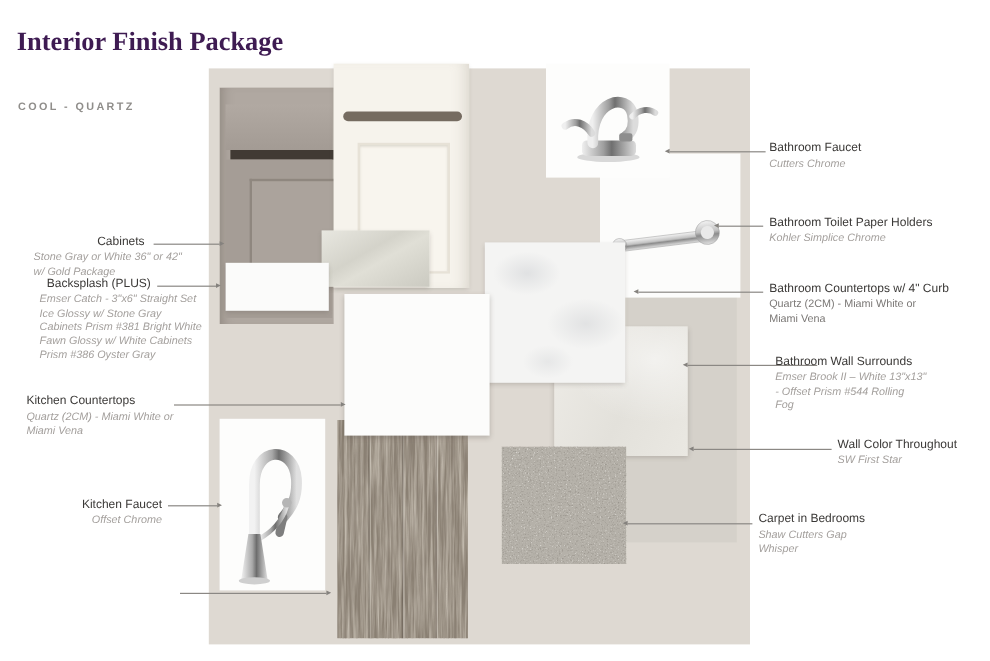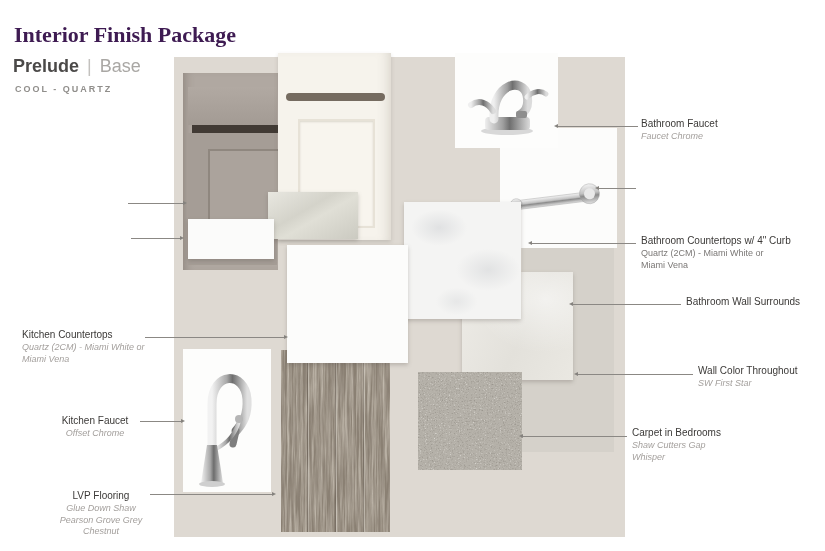--- a/index.html
+++ b/index.html
@@ -57,33 +57,28 @@
   .ldr{position:absolute;height:1px;background:#8b8884;}
   .ldr-r:after,.ldr-l:before{content:"";position:absolute;top:-2px;width:0;height:0;
       border-top:2.5px solid transparent;border-bottom:2.5px solid transparent;}
   .ldr-r:after{right:-4px;border-left:4.5px solid #85827e;}
   .ldr-l:before{left:-4px;border-right:4.5px solid #85827e;}
   
   .lbl{position:absolute;}
   .lbl-title{font-size:10px;font-weight:normal;color:#3b3937;margin-bottom:2px;white-space:nowrap;}
   .lbl-desc div{font-size:9px;font-style:italic;color:#a39f9c;line-height:11.5px;white-space:nowrap;}
   .lbl-desc.plain div{font-style:normal;color:#7b7876;}
-  .ta-r{text-align:center;}
+  .ta-r{text-align:right;}
 </style>
 </head>
 <body>
 
 <div class="page">
 
   <div class="hd-title">Interior Finish Package</div>
-  <div class="hd-sub">
-    <span class="pkg">Prelude</span>
-    <span class="div">|</span>
-    <span class="tier">Base</span>
-  </div>
   <div class="hd-scheme">COOL - QUARTZ</div>
 
   <div class="board"></div>
 
   <div class="sw wallcolor"></div>
 
   <div class="sw lvp">
     <svg width="109" height="182">
       <defs>
         <filter id="grainL" x="0" y="0" width="100%" height="100%">
@@ -211,64 +206,84 @@
   <div class="ldr ldr-r" style="left:145px;top:337px;width:139px"></div>
   <div class="ldr ldr-r" style="left:140px;top:421px;width:41px"></div>
   <div class="ldr ldr-r" style="left:150px;top:494px;width:122px"></div>
   <div class="ldr ldr-l" style="left:558px;top:126px;width:80px"></div>
   <div class="ldr ldr-l" style="left:599px;top:188px;width:37px"></div>
   <div class="ldr ldr-l" style="left:532px;top:243px;width:104px"></div>
   <div class="ldr ldr-l" style="left:573px;top:304px;width:108px"></div>
   <div class="ldr ldr-l" style="left:578px;top:374px;width:115px"></div>
   <div class="ldr ldr-l" style="left:523px;top:436px;width:104px"></div>
 
-
+  <div class="lbl" style="left:28px;top:196px">
+    <div class="lbl-title" style="margin-left:53px">Cabinets</div>
+    <div class="lbl-desc">
+      <div>Stone Gray or White 36" or 42"</div>
+      <div>w/ Gold Package</div>
+    </div>
+  </div>
+
+  <div class="lbl" style="left:33px;top:231px">
+    <div class="lbl-title" style="margin-left:6px">Backsplash (PLUS)</div>
+    <div class="lbl-desc">
+      <div>Emser Catch - 3"x6" Straight Set</div>
+      <div>Ice Glossy w/ Stone Gray</div>
+      <div>Cabinets Prism #381 Bright White</div>
+      <div>Fawn Glossy w/ White Cabinets</div>
+      <div>Prism #386 Oyster Gray</div>
+    </div>
+  </div>
 
   <div class="lbl" style="left:22px;top:329px">
     <div class="lbl-title" style="">Kitchen Countertops</div>
     <div class="lbl-desc">
       <div>Quartz (2CM) - Miami White or</div>
       <div>Miami Vena</div>
     </div>
   </div>
 
   <div class="lbl ta-r" style="left:55px;top:415px;width:80px">
     <div class="lbl-title">Kitchen Faucet</div>
     <div class="lbl-desc">
       <div>Offset Chrome</div>
     </div>
   </div>
 
-  <div class="lbl ta-r" style="left:56px;top:490px;width:90px">
-    <div class="lbl-title">LVP Flooring</div>
-    <div class="lbl-desc">
-      <div>Glue Down Shaw</div>
-      <div>Pearson Grove Grey</div>
-      <div>Chestnut</div>
-    </div>
-  </div>
 
   <div class="lbl" style="left:641px;top:118px">
     <div class="lbl-title">Bathroom Faucet</div>
     <div class="lbl-desc">
-      <div>Faucet Chrome</div>
-    </div>
-  </div>
-
+      <div>Cutters Chrome</div>
+    </div>
+  </div>
+
+  <div class="lbl" style="left:641px;top:180px">
+    <div class="lbl-title">Bathroom Toilet Paper Holders</div>
+    <div class="lbl-desc">
+      <div>Kohler Simplice Chrome</div>
+    </div>
+  </div>
 
   <div class="lbl" style="left:641px;top:235px">
     <div class="lbl-title">Bathroom Countertops w/ 4" Curb</div>
     <div class="lbl-desc plain">
       <div>Quartz (2CM) - Miami White or</div>
       <div>Miami Vena</div>
     </div>
   </div>
 
-  <div class="lbl" style="left:686px;top:296px">
+  <div class="lbl" style="left:646px;top:296px">
     <div class="lbl-title">Bathroom Wall Surrounds</div>
+    <div class="lbl-desc">
+      <div>Emser Brook II – White 13"x13"</div>
+      <div>- Offset Prism #544 Rolling</div>
+      <div>Fog</div>
+    </div>
   </div>
 
   <div class="lbl" style="left:698px;top:365px">
     <div class="lbl-title">Wall Color Throughout</div>
     <div class="lbl-desc">
       <div>SW First Star</div>
     </div>
   </div>
 
   <div class="lbl" style="left:632px;top:427px">

